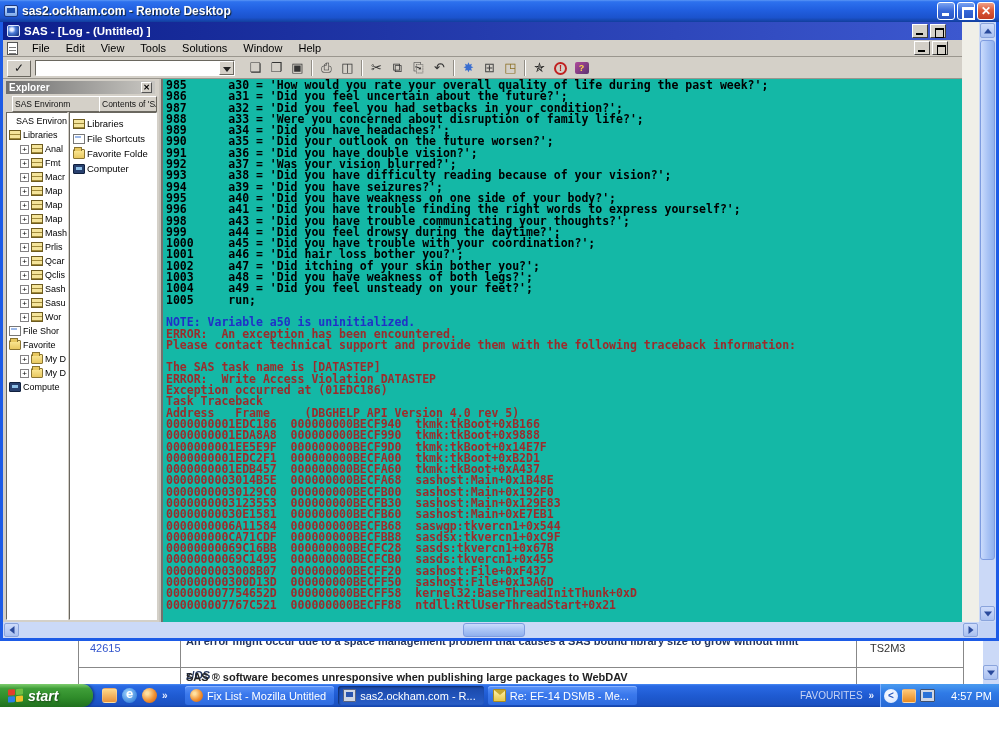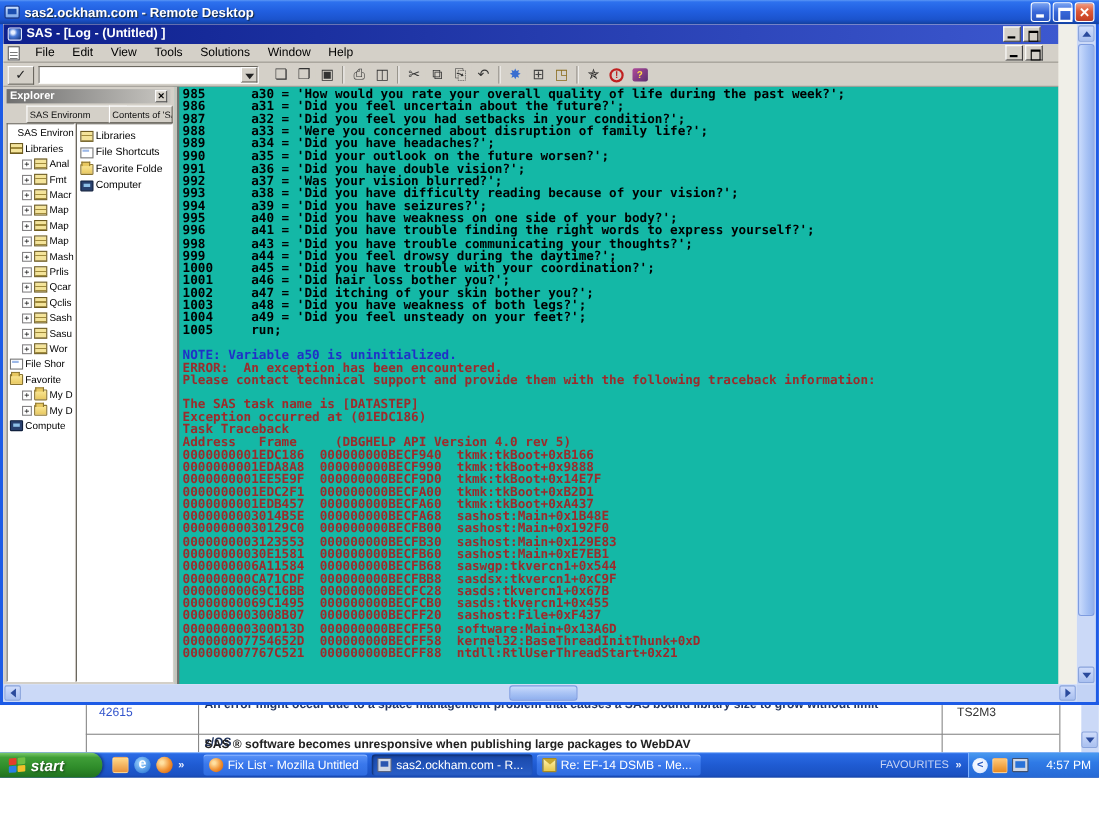--- a/index.html
+++ b/index.html
@@ -62,21 +62,21 @@
   #main { position:absolute; left:0; top:57px; width:100%; height:543px; background:#d4d0c8; }
 
   
   #explorer { position:absolute; left:1px; top:0; width:153px; height:543px; background:#d4d0c8; }
   #exp-title { position:absolute; left:2px; top:2px; right:2px; height:13px;
       background:linear-gradient(90deg,#6f6f6f,#c9c7c2); color:#fff; font-size:10px; font-weight:bold;
       display:flex; align-items:center; padding:0 3px; }
   #exp-close { margin-left:auto; width:11px; height:11px; background:#d4d0c8; border:1px solid; border-color:#fff #555 #555 #fff; color:#000; font-size:8px; line-height:9px; text-align:center; }
   .exp-hdr { position:absolute; top:17px; height:16px; background:#d4d0c8; border:1px solid; border-color:#fff #6a675f #6a675f #fff;
       font-size:8.5px; color:#111; line-height:14px; padding:0 2px; white-space:nowrap; overflow:hidden; }
-  #hdr-left { left:20px; width:92px; }
+  #hdr-left { left:8px; width:92px; }
   #hdr-right { left:95px; width:58px; }
   #tree-pane { position:absolute; left:2px; top:33px; width:62px; bottom:2px; background:#fff; border:1px solid; border-color:#6a675f #fff #fff #6a675f; overflow:hidden; padding-top:1px; }
   #contents-pane { position:absolute; left:65px; top:33px; width:88px; bottom:2px; background:#fff; border:1px solid; border-color:#6a675f #fff #fff #6a675f; overflow:hidden; padding-top:3px; }
   .tree-row { height:14px; display:flex; align-items:center; font-size:9px; color:#000; white-space:nowrap; overflow:hidden; }
   .c-row { height:15px; display:flex; align-items:center; font-size:9.5px; color:#000; white-space:nowrap; overflow:hidden; padding-left:3px; }
   .plusbox { width:9px; height:9px; flex:none; border:1px solid #848284; background:#fff; font-size:8px; line-height:7px; text-align:center; color:#000; margin-right:2px; }
   .ic { display:inline-block; width:12px; height:10px; flex:none; margin-right:2px; position:relative; }
   .ic-lib { background:repeating-linear-gradient(180deg,#f4e49a 0 3px,#a08a3a 3px 4px); border:1px solid #6e5c20; }
   .ic-folder { background:linear-gradient(180deg,#fbe896,#e8c860); border:1px solid #8a7430; border-radius:1px; }
   .ic-folder:before { content:""; position:absolute; left:0; top:-3px; width:6px; height:3px; background:#e8c860; border:1px solid #8a7430; border-bottom:none; }
@@ -392,38 +392,39 @@
                 <div class="ll ll-code">1002     a47 = 'Did itching of your skin bother you?';</div>
                 <div class="ll ll-code">1003     a48 = 'Did you have weakness of both legs?';</div>
                 <div class="ll ll-code">1004     a49 = 'Did you feel unsteady on your feet?';</div>
                 <div class="ll ll-code">1005     run;</div>
                 <div class="ll ll-code">&nbsp;</div>
                 <div class="ll ll-note">NOTE: Variable a50 is uninitialized.</div>
                 <div class="ll ll-err">ERROR:  An exception has been encountered.</div>
                 <div class="ll ll-err">Please contact technical support and provide them with the following traceback information:</div>
                 <div class="ll ll-err">&nbsp;</div>
                 <div class="ll ll-err">The SAS task name is [DATASTEP]</div>
+                <div class="ll ll-err">ERROR:  Write Access Violation DATASTEP</div>
                 <div class="ll ll-err">Exception occurred at (01EDC186)</div>
                 <div class="ll ll-err">Task Traceback</div>
                 <div class="ll ll-err">Address   Frame     (DBGHELP API Version 4.0 rev 5)</div>
                 <div class="ll ll-err">0000000001EDC186  000000000BECF940  tkmk:tkBoot+0xB166</div>
                 <div class="ll ll-err">0000000001EDA8A8  000000000BECF990  tkmk:tkBoot+0x9888</div>
                 <div class="ll ll-err">0000000001EE5E9F  000000000BECF9D0  tkmk:tkBoot+0x14E7F</div>
                 <div class="ll ll-err">0000000001EDC2F1  000000000BECFA00  tkmk:tkBoot+0xB2D1</div>
                 <div class="ll ll-err">0000000001EDB457  000000000BECFA60  tkmk:tkBoot+0xA437</div>
                 <div class="ll ll-err">0000000003014B5E  000000000BECFA68  sashost:Main+0x1B48E</div>
                 <div class="ll ll-err">00000000030129C0  000000000BECFB00  sashost:Main+0x192F0</div>
                 <div class="ll ll-err">0000000003123553  000000000BECFB30  sashost:Main+0x129E83</div>
                 <div class="ll ll-err">00000000030E1581  000000000BECFB60  sashost:Main+0xE7EB1</div>
                 <div class="ll ll-err">0000000006A11584  000000000BECFB68  saswgp:tkvercn1+0x544</div>
                 <div class="ll ll-err">000000000CA71CDF  000000000BECFBB8  sasdsx:tkvercn1+0xC9F</div>
                 <div class="ll ll-err">00000000069C16BB  000000000BECFC28  sasds:tkvercn1+0x67B</div>
                 <div class="ll ll-err">00000000069C1495  000000000BECFCB0  sasds:tkvercn1+0x455</div>
                 <div class="ll ll-err">0000000003008B07  000000000BECFF20  sashost:File+0xF437</div>
-                <div class="ll ll-err">000000000300D13D  000000000BECFF50  software:Main+0x13A6D</div>
+                <div class="ll ll-err">000000000300D13D  000000000BECFF50  sashost:File+0x13A6D</div>
                 <div class="ll ll-err">000000007754652D  000000000BECFF58  kernel32:BaseThreadInitThunk+0xD</div>
                 <div class="ll ll-err">000000007767C521  000000000BECFF88  ntdll:RtlUserThreadStart+0x21</div>
               </div>
           </div>
         </div>
       </div>
     </div>
 
     <div id="rd-vscroll">
       <span class="sb-btn" style="left:1px;top:1px;width:15px;height:15px;">

